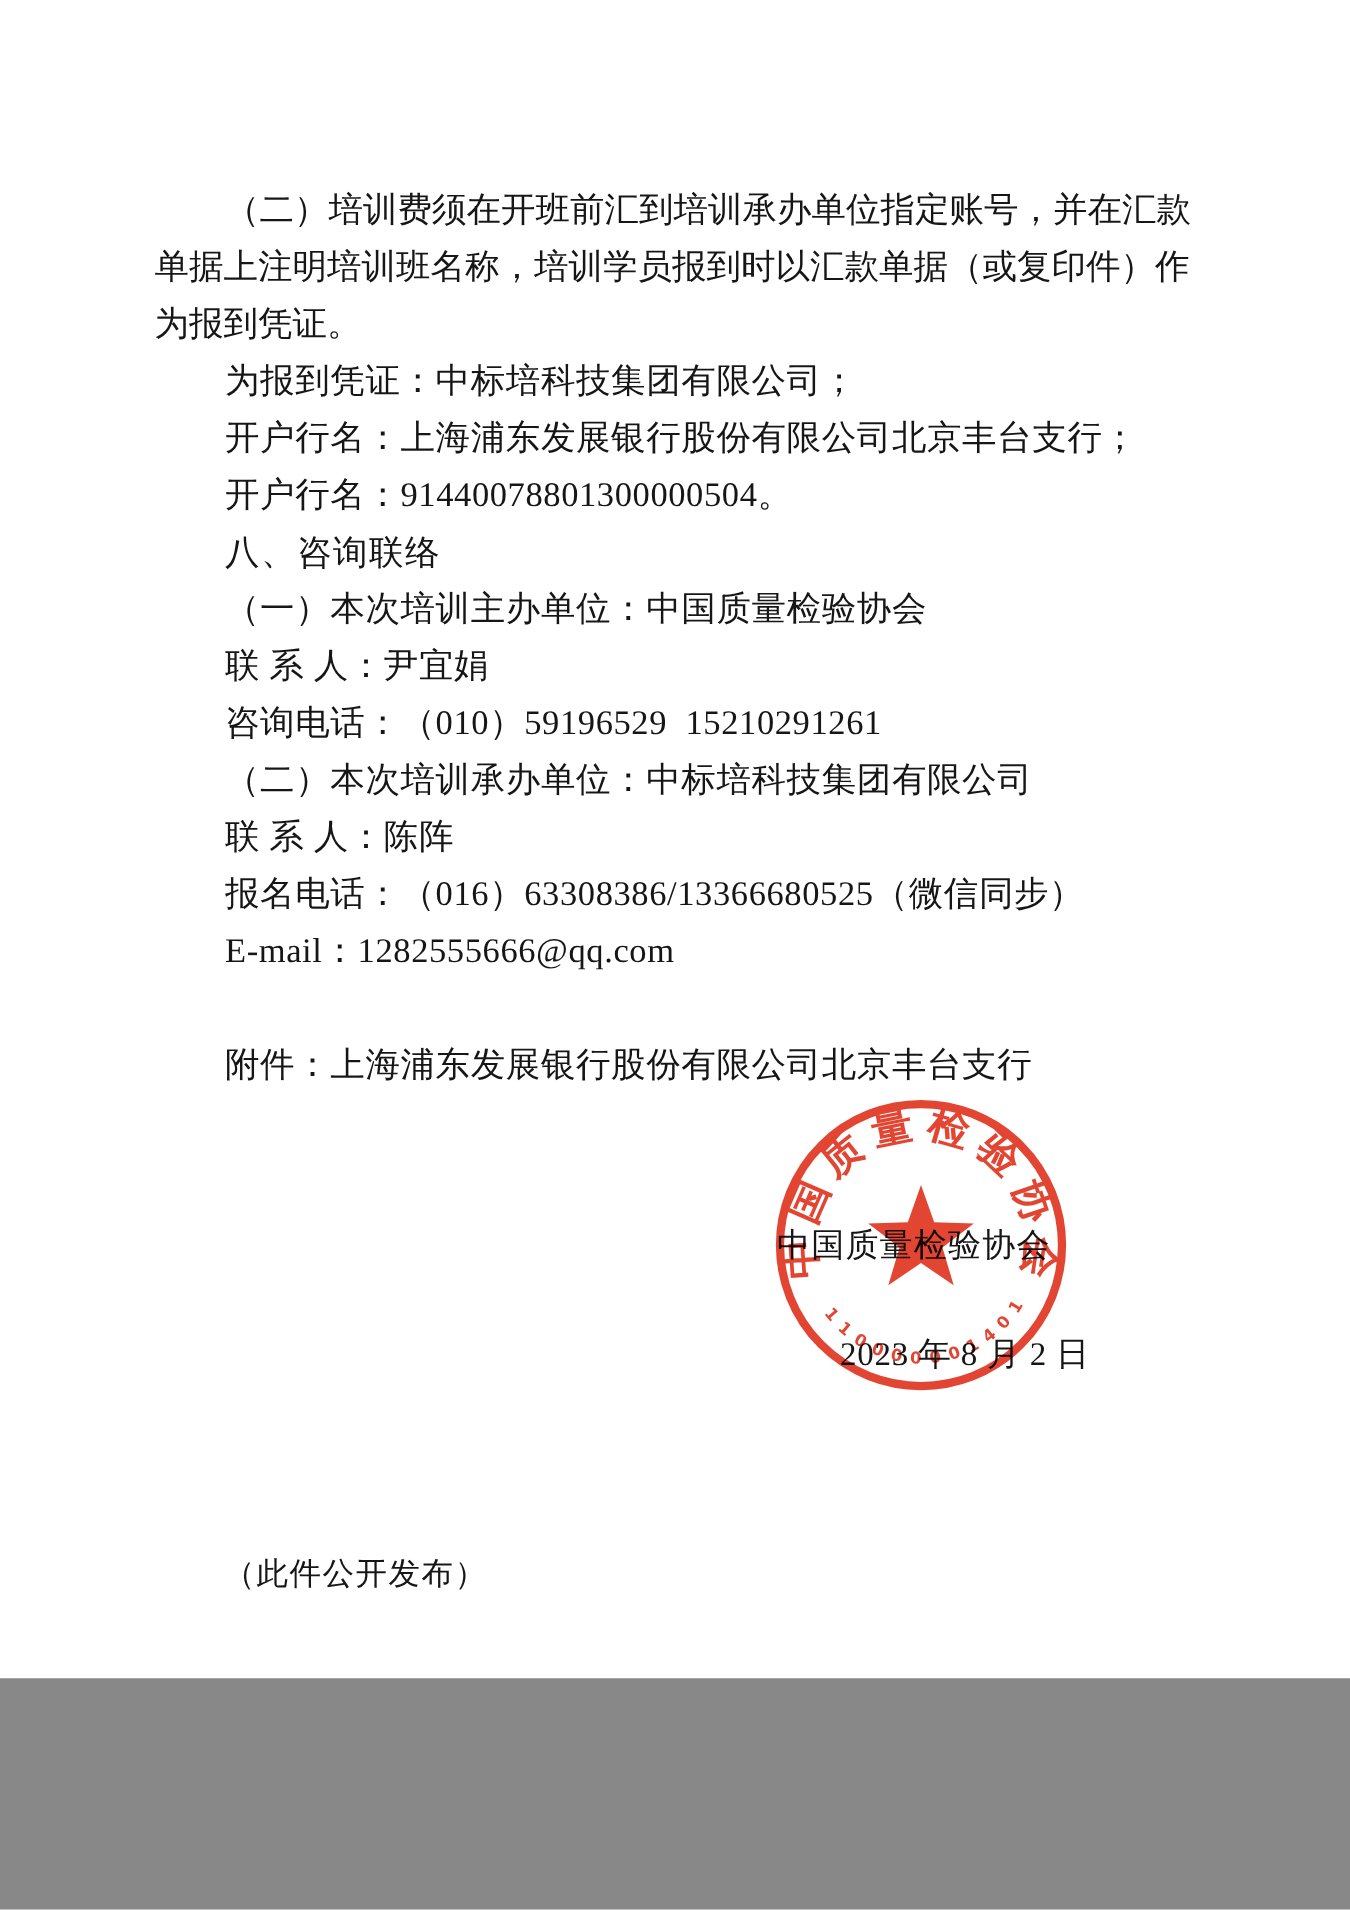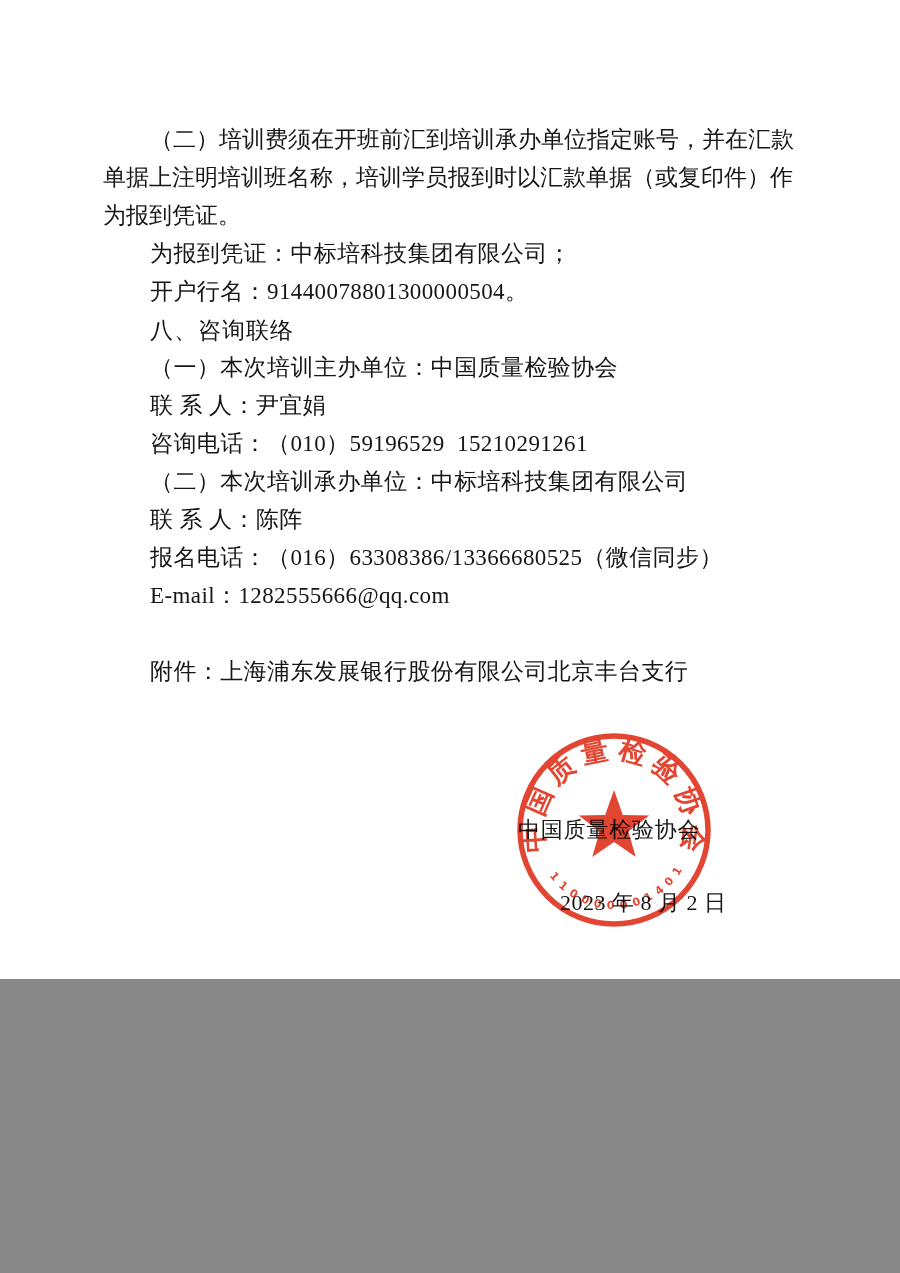--- a/index.html
+++ b/index.html
@@ -1,19 +1,19 @@
 <!DOCTYPE html>
 <html><head>
 <meta charset="utf-8">
 <style>
   * { margin:0; padding:0; box-sizing:border-box; }
   html,body { background:#888; }
   .page {
     position:relative;
-    width:900px; height:979px;
+    width:900px; height:1119px;
     background:#ffffff;
     margin:0 auto;
     overflow:hidden;
     font-family:"Liberation Serif","DejaVu Serif",serif;
     color:#161616;
   }
   .content {
     position:absolute;
     left:103px; top:121px; width:700px;
   }
@@ -66,20 +66,21 @@
 </head>
 <body>
 
 <div class="page">
 
   <div class="content">
     <div class="line fee indent">（二）培训费须在开班前汇到培训承办单位指定账号，并在汇款</div>
     <div class="line fee">单据上注明培训班名称，培训学员报到时以汇款单据（或复印件）作</div>
     <div class="line fee">为报到凭证。</div>
     <div class="line indent">为报到凭证：中标培科技集团有限公司；</div>
+    <div class="line indent">开户行名：上海浦东发展银行股份有限公司北京丰台支行；</div>
     <div class="line indent">开户行名：91440078801300000504。</div>
     <div class="line indent heading">八、咨询联络</div>
     <div class="line indent">（一）本次培训主办单位：中国质量检验协会</div>
     <div class="line indent">联 系 人：尹宜娟</div>
     <div class="line indent">咨询电话：（010）59196529  15210291261</div>
     <div class="line indent">（二）本次培训承办单位：中标培科技集团有限公司</div>
     <div class="line indent">联 系 人：陈阵</div>
     <div class="line indent">报名电话：（016）63308386/13366680525（微信同步）</div>
     <div class="line indent">E-mail：1282555666@qq.com</div>
     <div class="blank"></div>

